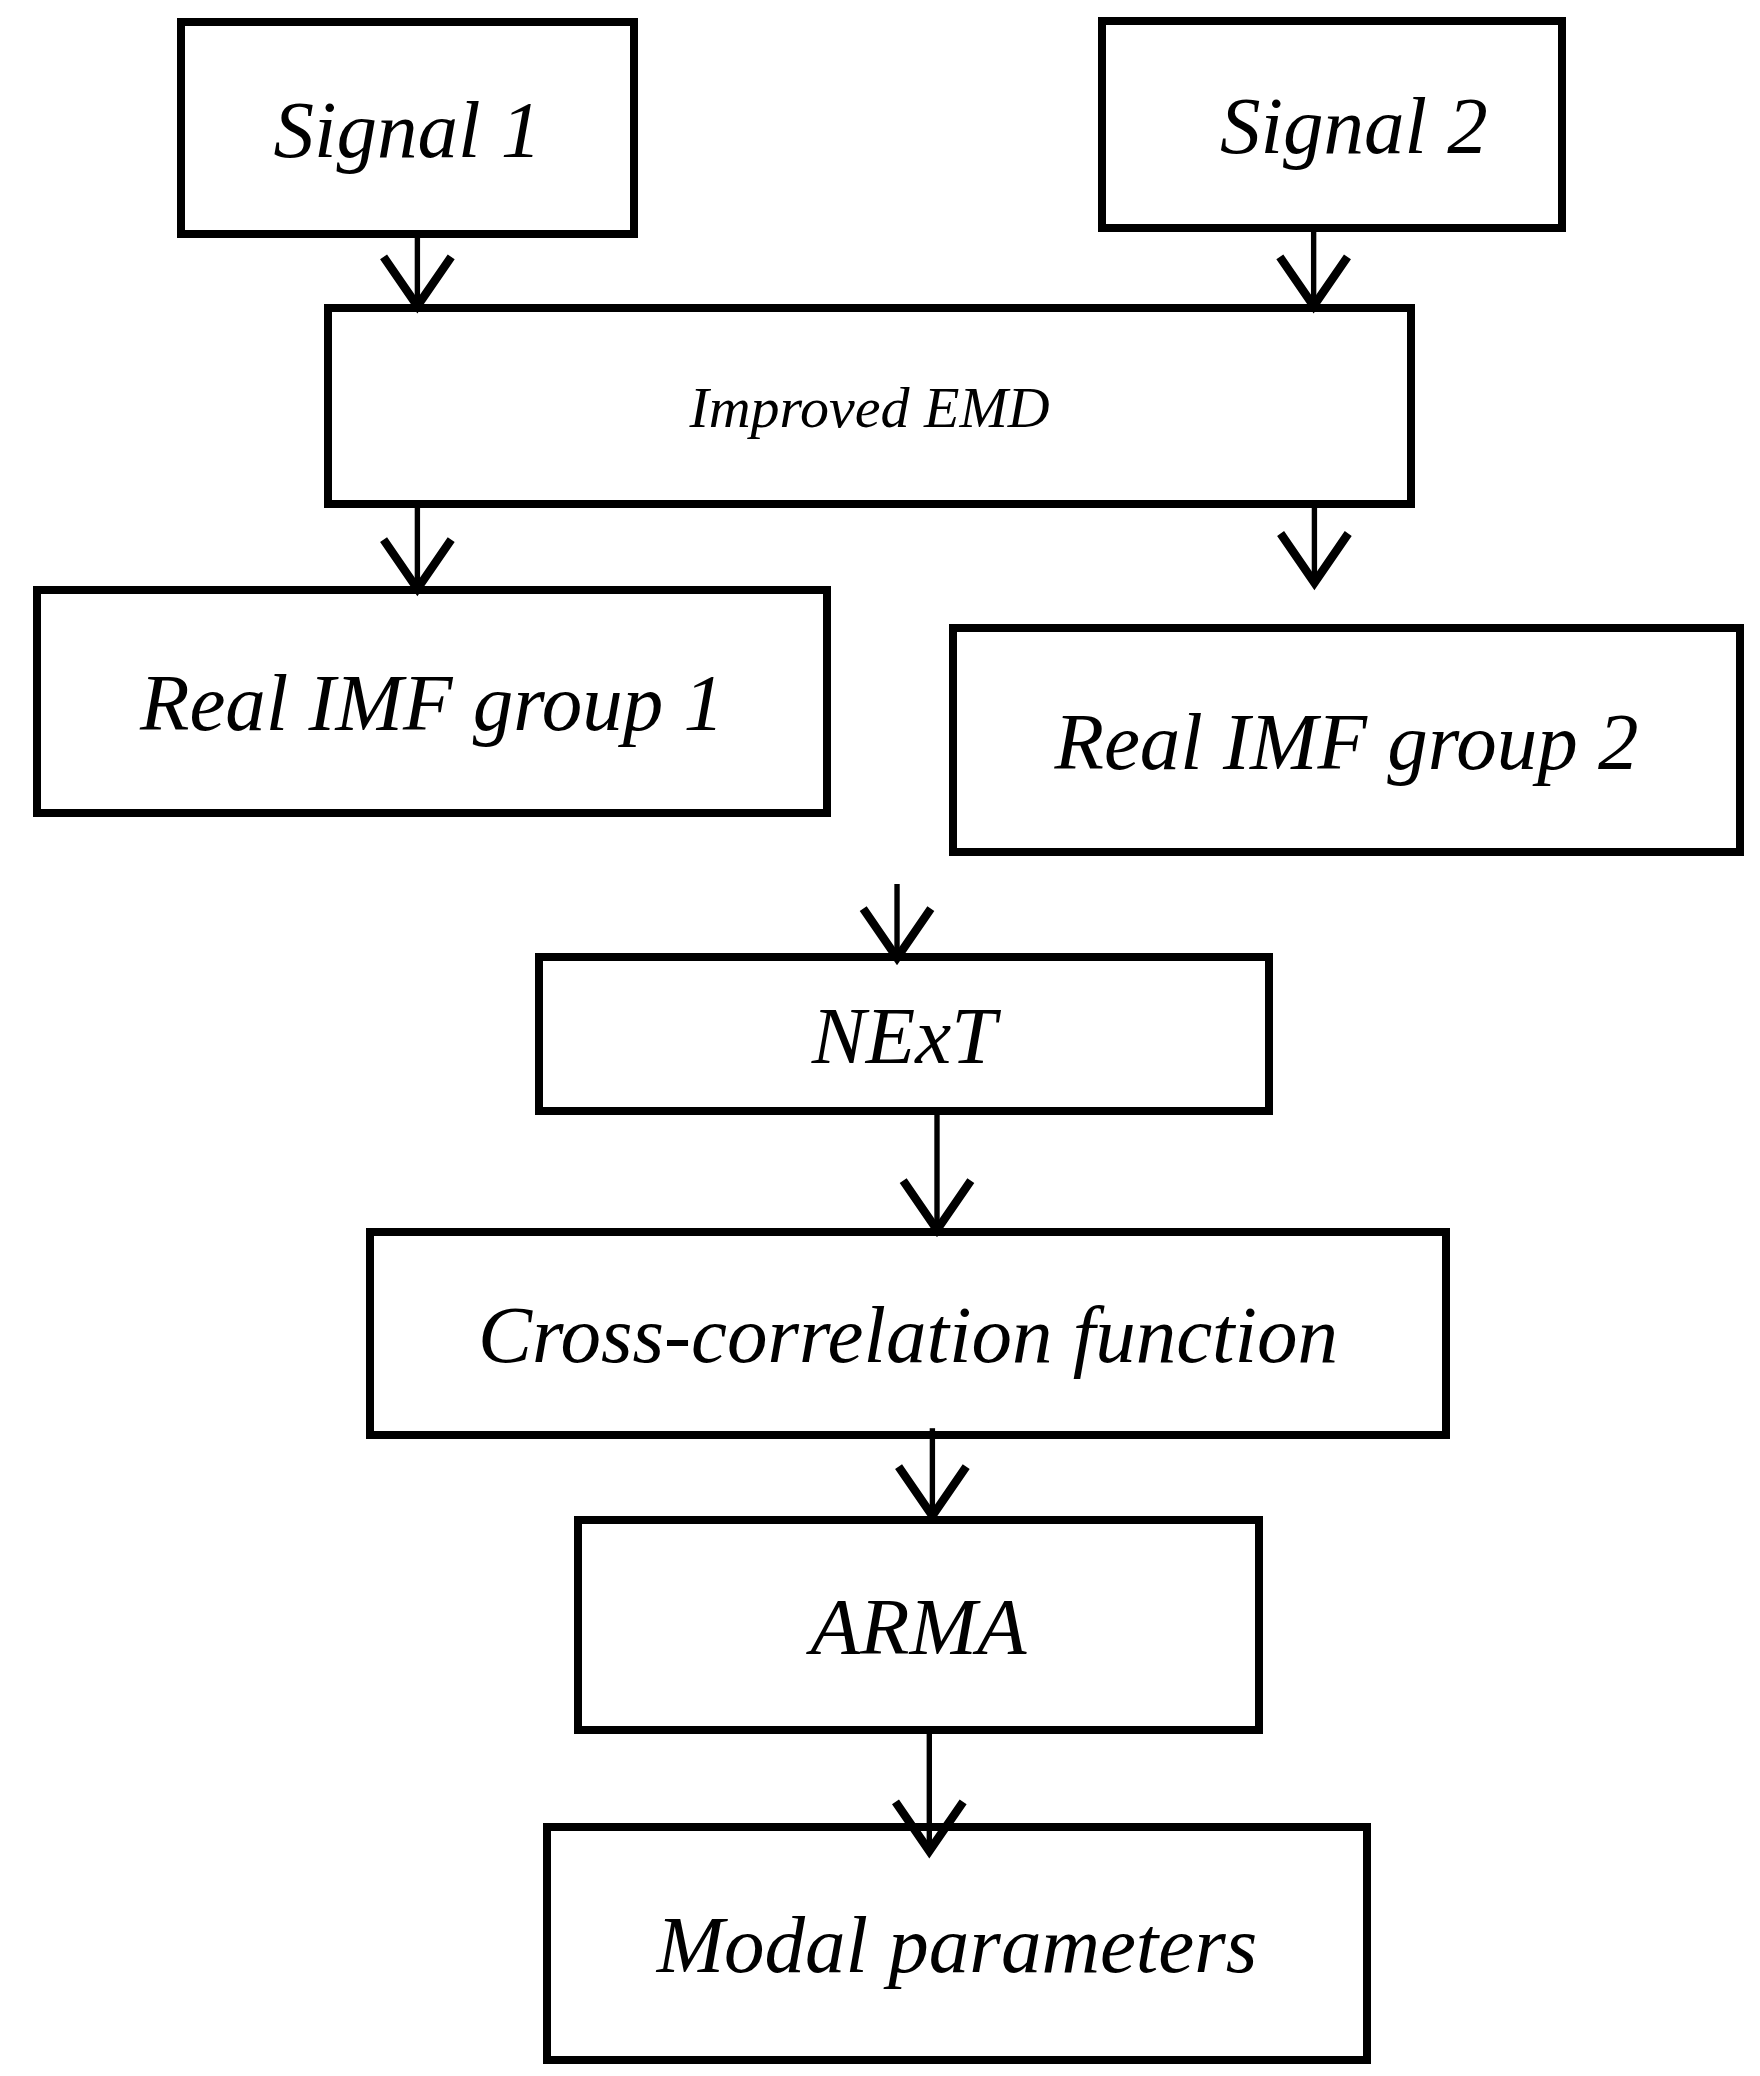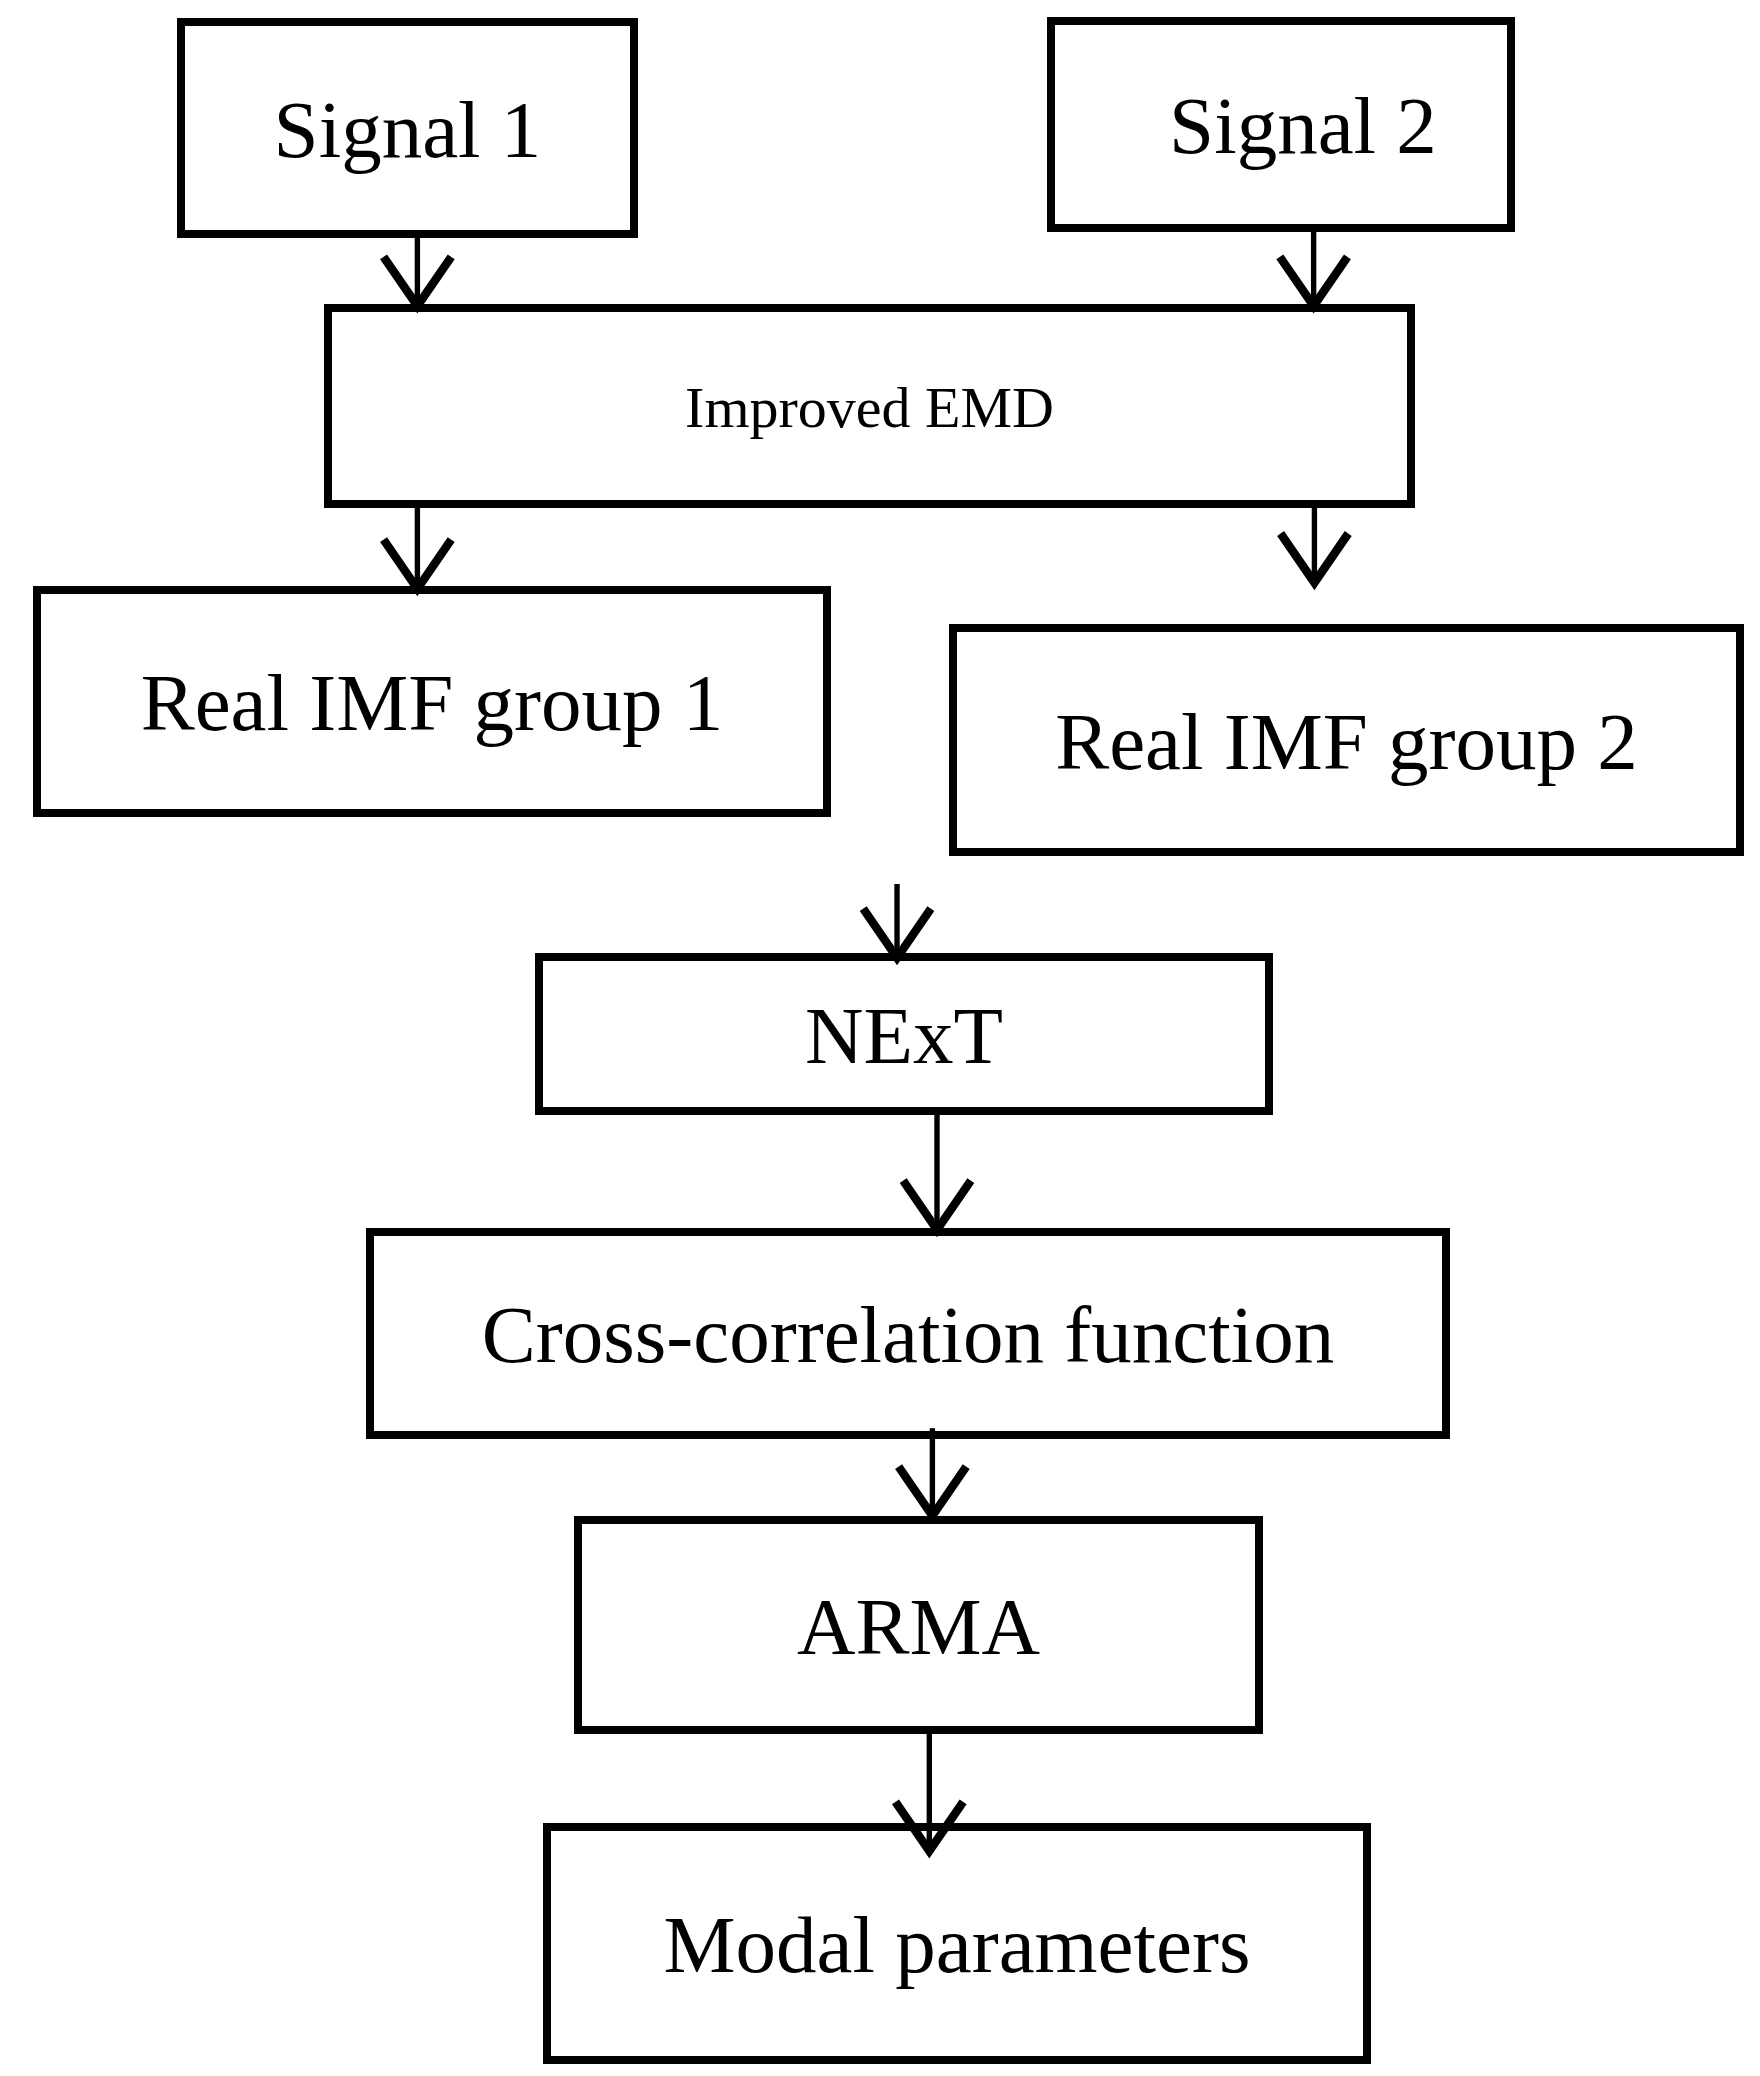--- a/index.html
+++ b/index.html
@@ -7,39 +7,40 @@
     padding: 0;
     background: #ffffff;
   }
   .canvas {
     position: relative;
     width: 1753px;
     height: 2077px;
     background: #ffffff;
     overflow: hidden;
     font-family: "Liberation Serif", "DejaVu Serif", serif;
+    font-style: italic;
   }
   .node {
     position: absolute;
     box-sizing: border-box;
     border: 8.5px solid #000000;
     background: #ffffff;
     display: flex;
     align-items: center;
     justify-content: center;
     text-align: center;
     color: #000000;
     font-size: 81px;
     line-height: 1;
     white-space: nowrap;
   }
   .node .lbl { display: inline-block; padding-top: 4.6px; }
 
   #n-signal1 { left: 177px;  top: 18.4px;   width: 461px;  height: 220px; }
-  #n-signal2 { left: 1047px; top: 17px;   width: 468px;  height: 215px; padding-left: 44px; }
+  #n-signal2 { left: 1098px; top: 17px;   width: 468px;  height: 215px; padding-left: 44px; }
   #n-emd     { left: 324px;  top: 304px;  width: 1091px; height: 204px; font-size: 58px; }
   #n-imf1    { left: 33px;   top: 586px;  width: 798px; height: 231px; }
   #n-imf2    { left: 949px; top: 580px;  width: 795px; height: 232px; margin-top: 44px; }
   #n-next    { left: 535px;  top: 953px; width: 738px;  height: 162px; }
   #n-cc      { left: 347px;  top: 1228px; width: 1084px; height: 211px; margin-left: 19px; }
   #n-arma    { left: 574px;  top: 1472px; width: 689px;  height: 218px; margin-top: 44px; }
   #n-modal   { left: 543px;  top: 1823px; width: 828px; height: 241px; }
 
   .arrows {
     position: absolute;

